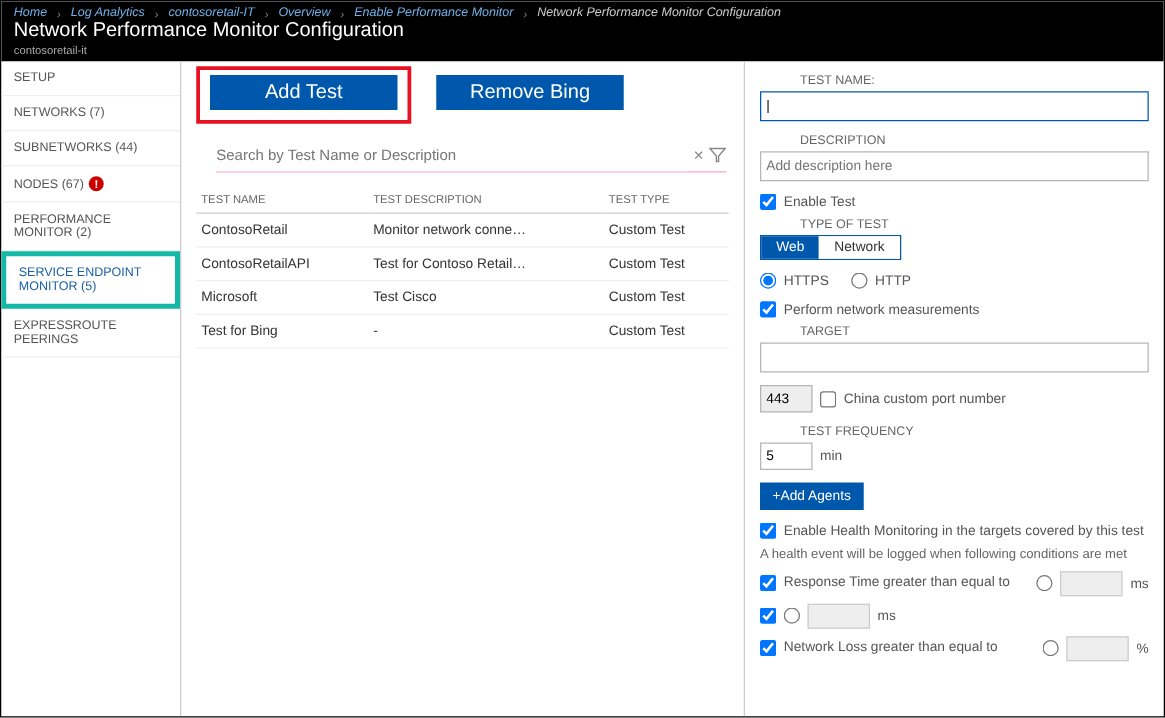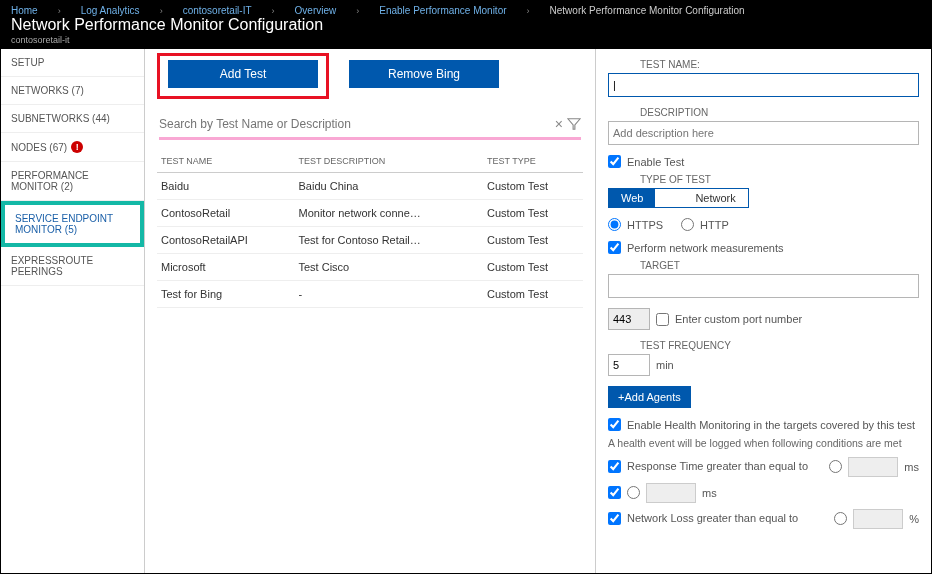--- a/index.html
+++ b/index.html
@@ -1,47 +1,47 @@
 <!DOCTYPE html>
 <html><head>
 <meta charset="utf-8">
 <style>
   * { box-sizing: border-box; margin: 0; padding: 0; font-family: "Segoe UI", Arial, sans-serif; }
   body { width: 932px; height: 574px; overflow: hidden; background: #fff; border: 1px solid #000; }
   .topbar { background: #000; color: #fff; height: 48px; padding: 4px 10px 0 10px; }
-  .breadcrumb { font-size: 10px; color: #6fb1e8; display: flex; align-items: flex-end; gap: 20px; }
+  .breadcrumb { font-size: 10px; color: #6fb1e8; display: flex; align-items: flex-end; gap: 8px; font-style: italic; }
   .breadcrumb .crumb { color: #6fb1e8; cursor: pointer; }
   .breadcrumb .crumb.last { color: #ccc; cursor: default; }
   .breadcrumb .sep { color: #888; font-size: 9px; }
   .title-row { display: flex; align-items: baseline; gap: 4px; }
   .page-title { font-size: 16px; font-weight: 400; color: #fff; margin-top: 0px; }
   .subtitle { font-size: 9px; color: #aaa; margin-top: 1px; }
   .layout { display: flex; height: calc(100% - 48px); }
   .sidebar { width: 144px; border-right: 1px solid #ccc; font-size: 10px; color: #555; }
   .sidebar-item { padding: 8px 10px; border-bottom: 1px solid #eee; cursor: pointer; text-transform: uppercase; display:flex; align-items:center; gap:4px;}
   .sidebar-item.selected { border: 4px solid #14b8a6; color: #1a5fa8; }
   .alert-dot { background:#c00; color:#fff; border-radius:50%; width:12px; height:12px; font-size:9px; display:inline-flex; align-items:center; justify-content:center; font-weight:bold;}
   .center { flex: 1; padding: 8px 12px 0 12px; border-right: 1px solid #ccc; overflow:hidden; }
   .btn-row { display: flex; gap: 20px; align-items: flex-start; margin-bottom: 12px; }
-  .btn { background: #0058ad; color: #fff; border: none; width: 150px; height: 28px; font-size: 12px; cursor: pointer; }
+  .btn { background: #0058ad; color: #fff; border: none; width: 150px; height: 28px; font-size: 16px; cursor: pointer; }
   .btn-wrap-highlight { border: 3px solid #e81123; padding: 4px 8px 8px 8px; display:inline-block; margin-top:-4px;}
-  .searchrow { display:flex; align-items:center; border-bottom:3px solid #f9a8d4; margin: 0 2px 10px 2px; justify-content: space-between; }
+  .searchrow { display:flex; align-items:center; border-bottom:1px solid #f9a8d4; margin: 0 2px 10px 16px; justify-content: space-between; }
   .searchrow input { border:none; outline:none; flex:1; font-size:12px; color:#888; padding:6px 0; }
   .icon-x { color:#888; font-size:14px; cursor:pointer; padding:0 4px;}
   .icon-filter { width:14px; height:14px; cursor:pointer; }
   table.tests { width:100%; border-collapse: collapse; font-size:11px; }
   table.tests th { text-align:left; color:#666; font-weight:400; font-size:9px; text-transform:uppercase; padding:6px 4px; border-bottom:1px solid #ccc;}
   table.tests td { padding:7px 4px; border-bottom:1px solid #eee; color:#333; white-space:nowrap; overflow:hidden; text-overflow:ellipsis; max-width:130px;}
   .right { width: 335px; padding: 10px 12px; font-size: 11px; color: #555; overflow-y:auto;}
   .right label.sec { font-size:10px; color:#666; text-transform:uppercase; display:block; margin-bottom:3px;margin-left:32px;}
   .right input[type=text].full { width:100%; border:1px solid #0058ad; height:24px; padding:2px 4px; font-size:11px; outline:none;}
   .right input[type=text].plain { width:100%; border:1px solid #b5b5b5; height:24px; padding:2px 4px; font-size:11px; color:#888;}
   .right .block { margin-bottom:10px; }
   .chk-row { display:flex; align-items:center; gap:6px; font-size:11px; margin-bottom:6px;}
-  .toggle-group { display:inline-flex; border:1px solid #0058ad;gap:28px; }
+  .toggle-group { display:inline-flex; border:1px solid #0058ad; }
   .toggle-btn { padding:3px 12px; font-size:11px; cursor:pointer; }
   .toggle-btn.active { background:#0058ad; color:#fff; }
   .toggle-btn.inactive { background:#fff; color:#333; }
   .radio-row { display:flex; gap:18px; align-items:center; font-size:11px; margin-top:10px;}
   .small-input { width:42px; border:1px solid #b5b5b5; height:22px; padding:2px 4px; font-size:11px; text-align:left;}
   .inline { display:flex; align-items:center; gap:6px;}
   .btn-add-agents { background:#0058ad; color:#fff; border:none; padding:5px 10px; font-size:11px; cursor:pointer;}
   .threshold-row { display:flex; align-items:center; gap:6px; margin-bottom:6px; font-size:11px;}
   .threshold-row .lbl { flex:1; line-height:1.2;}
   .threshold-input { width:50px; height:20px; border:1px solid #ccc; background:#eee; }
@@ -113,25 +113,20 @@
     <table class="tests">
       <thead>
           <tr>
         <th>TEST NAME</th>
         <th>TEST DESCRIPTION</th>
         <th>TEST TYPE</th>
       </tr>
         </thead>
       <tbody id="tests-body">
           <tr>
-            <td>Baidu</td>
-            <td>Baidu China</td>
-            <td>Custom Test</td>
-          </tr>
-          <tr>
             <td>ContosoRetail</td>
             <td>Monitor network conne…</td>
             <td>Custom Test</td>
           </tr>
           <tr>
             <td>ContosoRetailAPI</td>
             <td>Test for Contoso Retail…</td>
             <td>Custom Test</td>
           </tr>
           <tr>
@@ -183,21 +178,21 @@
       <span>Perform network measurements</span>
     </div>
     <div class="block">
       <label class="sec">TARGET</label>
       <input type="text" class="plain" style="">
     </div>
     <div class="block">
       <div class="inline">
         <input type="text" class="small-input" style="background: rgb(238, 238, 238);" value="443">
         <input type="checkbox" style="">
-        <span>Enter custom port number</span>
+        <span>China custom port number</span>
       </div>
     </div>
     <div class="block">
       <label class="sec">TEST FREQUENCY</label>
       <div class="inline">
         <input type="text" class="small-input" value="5" style="">
         <span>min</span>
       </div>
     </div>
     <div class="block">

